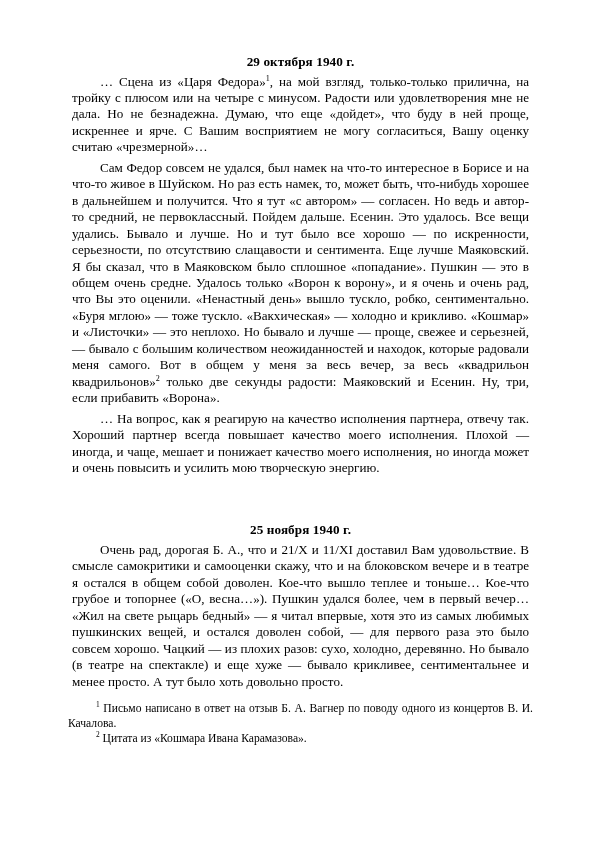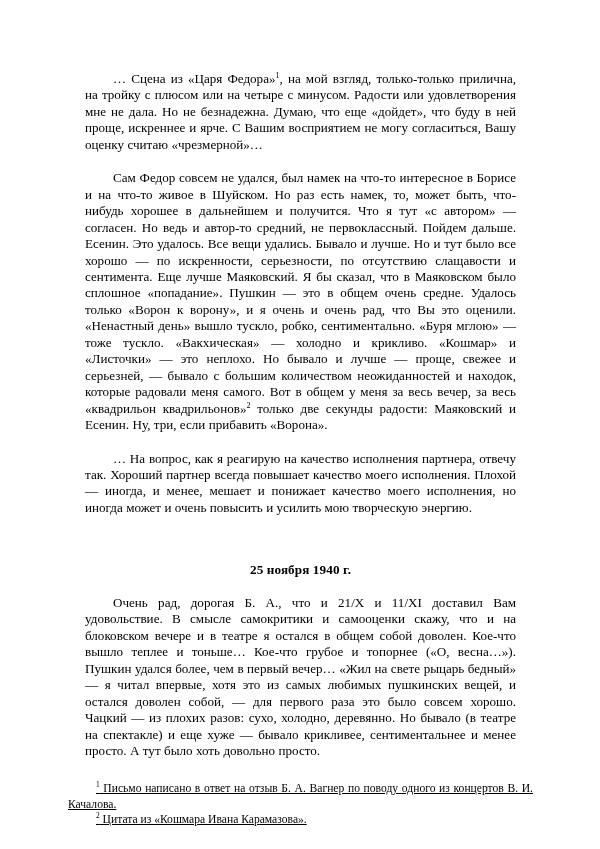--- a/index.html
+++ b/index.html
@@ -29,64 +29,64 @@
   .date-heading {
     font-weight: bold;
     font-size: 13.2px;
     line-height: 1.18;
     text-align: center;
     margin: 0 0 4px 0;
     letter-spacing: 0.1px;
   }
   .date-heading.second {
     margin-top: 46px;
-    margin-bottom: 15px;
+    margin-bottom: 4px;
   }
   p.para {
-    margin: 17px;
+    margin: 4px;
     font-size: 13.1px;
     line-height: 16.45px;
     text-align: justify;
     text-indent: 28px;
     text-justify: inter-word;
     word-spacing: 0.1px;
     hyphens: none;
   }
   sup.fn-ref {
     font-size: 0.62em;
     vertical-align: super;
     line-height: 0;
   }
   .footnotes {
-    margin-top: 22px;
-    text-decoration: underline;
+    margin-top: 11px;
   }
   p.footnote {
     margin: 0;
     font-size: 11.6px;
     line-height: 15.1px;
     text-align: justify;
     text-indent: 28px;
   }
   p.footnote sup {
     font-size: 0.64em;
     vertical-align: super;
     line-height: 0;
   }
 </style>
 </head>
 <body>
 
 <div class="page">
   <div class="content">
 
+    <h2 class="date-heading">29 октября 1940 г.</h2>
 
     <p class="para" id="l1p1">… Сцена из «Царя Федора»<sup class="fn-ref">1</sup>, на мой взгляд, только-только прилична, на тройку с плюсом или на четыре с минусом. Радости или удовлетворения мне не дала. Но не безнадежна. Думаю, что еще «дойдет», что буду в ней проще, искреннее и ярче. С Вашим восприятием не могу согласиться, Вашу оценку считаю «чрезмерной»…</p>
     <p class="para" id="l1p2">Сам Федор совсем не удался, был намек на что-то интересное в Борисе и на что-то живое в Шуйском. Но раз есть намек, то, может быть, что-нибудь хорошее в дальнейшем и получится. Что я тут «с автором» — согласен. Но ведь и автор-то средний, не первоклассный. Пойдем дальше. Есенин. Это удалось. Все вещи удались. Бывало и лучше. Но и тут было все хорошо — по искренности, серьезности, по отсутствию слащавости и сентимента. Еще лучше Маяковский. Я бы сказал, что в Маяковском было сплошное «попадание». Пушкин — это в общем очень средне. Удалось только «Ворон к ворону», и я очень и очень рад, что Вы это оценили. «Ненастный день» вышло тускло, робко, сентиментально. «Буря мглою» — тоже тускло. «Вакхическая» — холодно и крикливо. «Кошмар» и «Листочки» — это неплохо. Но бывало и лучше — проще, свежее и серьезней, — бывало с большим количеством неожиданностей и находок, которые радовали меня самого. Вот в общем у меня за весь вечер, за весь «квадрильон квадрильонов»<sup class="fn-ref">2</sup> только две секунды радости: Маяковский и Есенин. Ну, три, если прибавить «Ворона».</p>
-    <p class="para" id="l1p3">… На вопрос, как я реагирую на качество исполнения партнера, отвечу так. Хороший партнер всегда повышает качество моего исполнения. Плохой — иногда, и менее, мешает и понижает качество моего исполнения, но иногда может и очень повысить и усилить мою творческую энергию.</p>
+    <p class="para" id="l1p3">… На вопрос, как я реагирую на качество исполнения партнера, отвечу так. Хороший партнер всегда повышает качество моего исполнения. Плохой — иногда, и чаще, мешает и понижает качество моего исполнения, но иногда может и очень повысить и усилить мою творческую энергию.</p>
 
     <h2 class="date-heading second">25 ноября 1940 г.</h2>
 
     <p class="para" id="l2p1">Очень рад, дорогая Б. А., что и 21/X и 11/XI доставил Вам удовольствие. В смысле самокритики и самооценки скажу, что и на блоковском вечере и в театре я остался в общем собой доволен. Кое-что вышло теплее и тоньше… Кое-что грубое и топорнее («О, весна…»). Пушкин удался более, чем в первый вечер… «Жил на свете рыцарь бедный» — я читал впервые, хотя это из самых любимых пушкинских вещей, и остался доволен собой, — для первого раза это было совсем хорошо. Чацкий — из плохих разов: сухо, холодно, деревянно. Но бывало (в театре на спектакле) и еще хуже — бывало крикливее, сентиментальнее и менее просто. А тут было хоть довольно просто.</p>
 
     <div class="footnotes">
       <p class="footnote" id="fn1"><sup>1</sup> Письмо написано в ответ на отзыв Б. А. Вагнер по поводу одного из концертов В. И. Качалова.</p>
       <p class="footnote" id="fn2"><sup>2</sup> Цитата из «Кошмара Ивана Карамазова».</p>
     </div>
 

